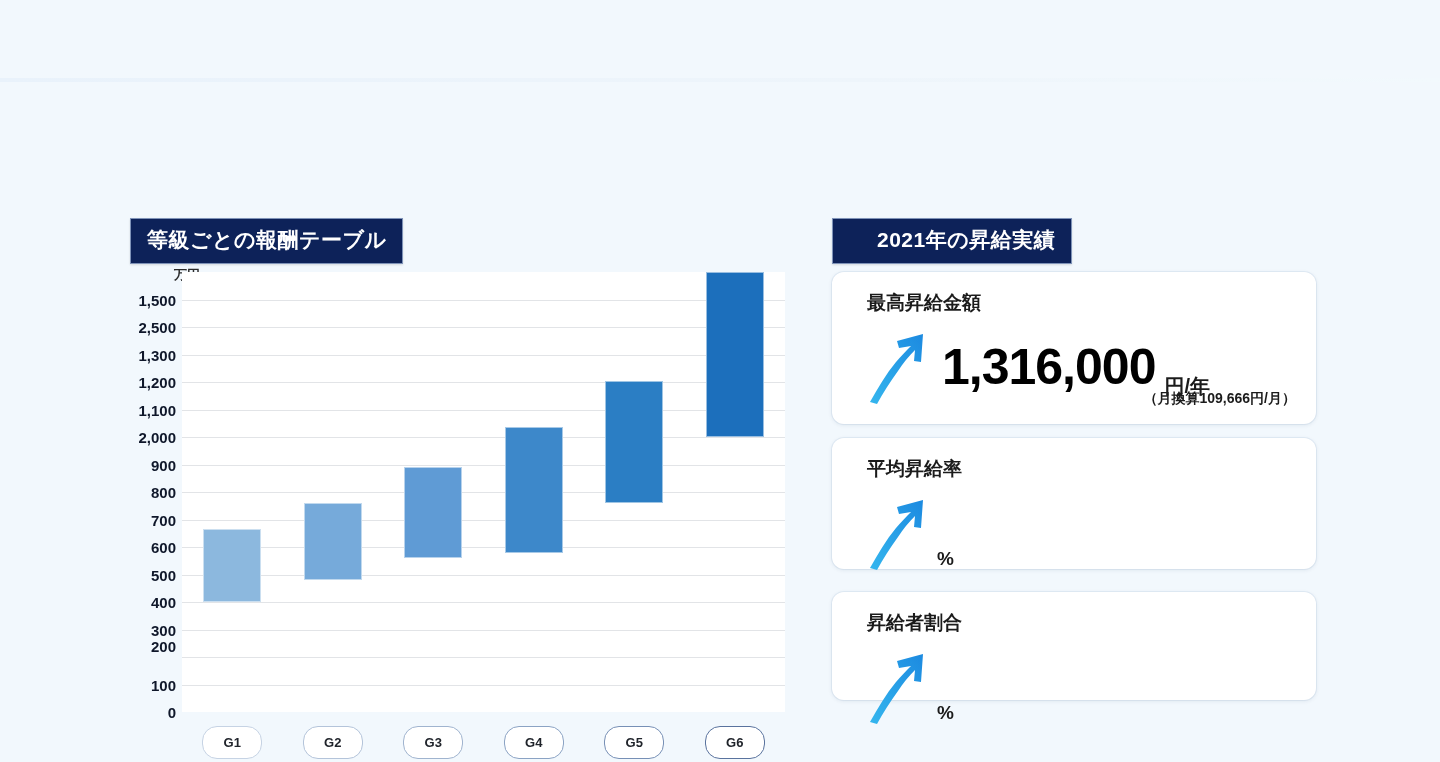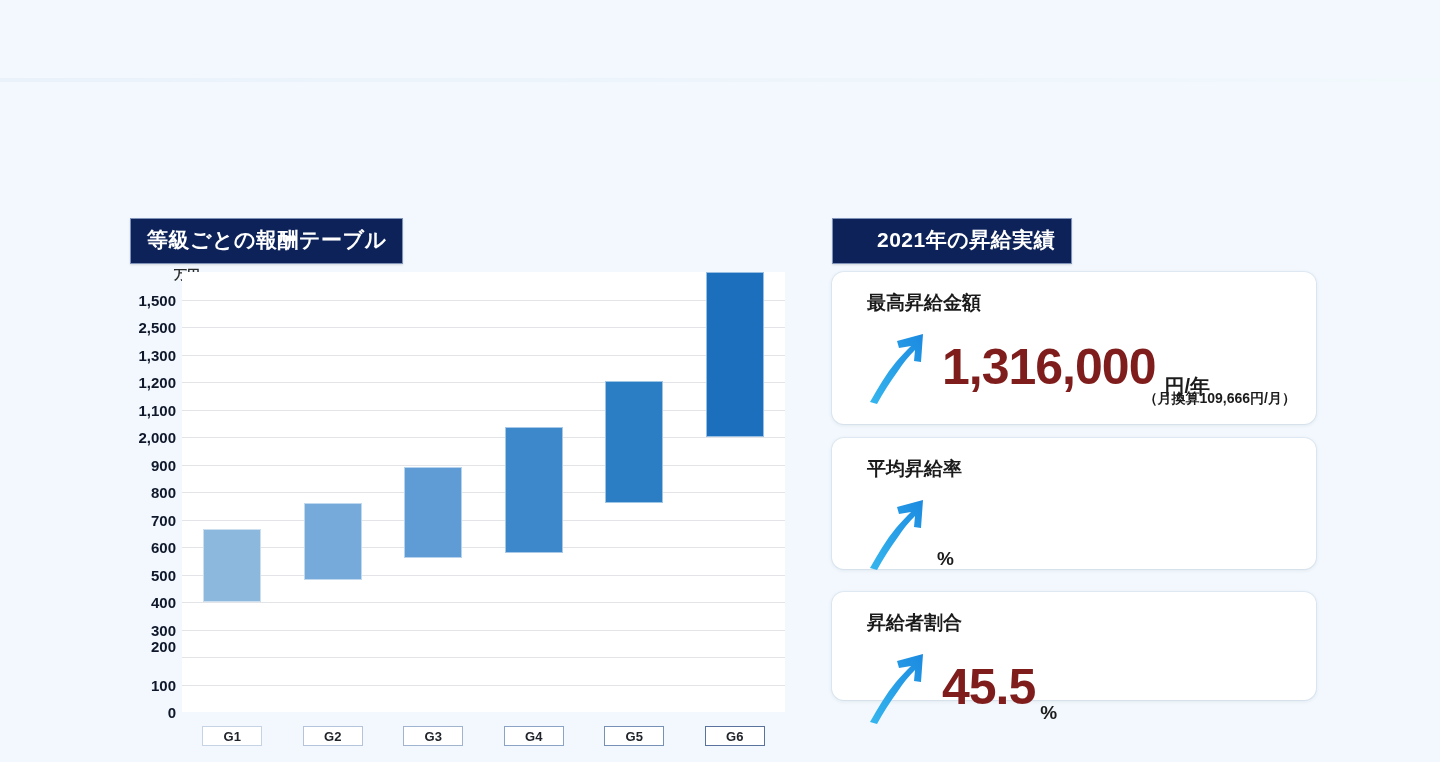--- a/index.html
+++ b/index.html
@@ -59,22 +59,22 @@
   }
   .bar { position:absolute; }
   .bar-inner {
     position:absolute; left:0; top:0; width:100%; height:100%;
     box-shadow:inset 0 0 0 1px rgba(255,255,255,.55);
   }
 
   
   .grades { position:absolute; left:52px; top:462px; width:603px; height:32px; }
   .grade-chip {
-    position:absolute; top:0; width:60px; height:20px;
-    background:#ffffff; border-radius:0;
+    position:absolute; top:0; width:60px; height:33px;
+    background:#ffffff; border-radius:15px;
     display:flex; align-items:center; justify-content:center;
     font-size:13px; font-weight:bold; color:#20242b;
   }
 
   
   .cards { position:absolute; left:832px; top:190px; width:484px; }
   .card {
     position:absolute; left:0; width:484px;
     background:#ffffff; border-radius:12px;
     box-shadow:0 1px 4px rgba(20,50,90,.10), 0 0 0 1px rgba(225,235,245,.9);
@@ -86,21 +86,21 @@
   .card-title {
     position:absolute; left:22px; top:18px;
     font-size:19px; font-weight:bold; color:#1b1b1b;margin-left:13px;
   }
   .card-body {
     position:absolute; left:22px; top:52px; right:18px; height:86px;
     display:flex; align-items:center;
   }
   .arrow-icon { width:66px; height:74px; flex:0 0 66px; margin-left:12px; }
   .card-value {
-    font-size:50px; font-weight:bold; color:#7f1d1d; line-height:1;
+    font-size:50px; font-weight:bold; color:#000000; line-height:1;
     letter-spacing:-1px; margin-left:10px;
   }
   .card-unit {
     font-size:20px; font-weight:bold; color:#1b1b1b;
     align-self:flex-end; margin-left:9px; margin-bottom:10px;
   }
   .card-unit.pct { font-size:19px; margin-bottom:6px; margin-left:5px; }
   .card-sub {
     position:absolute; right:20px; top:118px;
     font-size:14px; font-weight:bold; color:#1b1b1b;
@@ -224,20 +224,19 @@
           <div class="card-body">
             <span class="arrow-icon"><svg viewBox="0 0 66 74" width="66" height="74" aria-hidden="true">
                 <defs>
                   <linearGradient id="ag" x1="0" y1="1" x2="1" y2="0">
                     <stop offset="0%" stop-color="#35b6ee"></stop>
                     <stop offset="100%" stop-color="#1c8ae0"></stop>
                   </linearGradient>
                 </defs>
                 <path fill="url(#ag)" d="M4 72 C12 58 20 44 30 32 C35 26 40 21 45 16 L33 18 L31 11 L57 4 L55 32 L48 31 L49 20 C43 26 37 33 32 41 C24 52 17 63 11 74 Z"></path>
               </svg></span>
-            <span class="card-value">45.5</span>
             <span class="card-unit pct">%</span>
           </div>
         </div>
       </div>
 
   </div>
 </div>
 
 </body></html>

